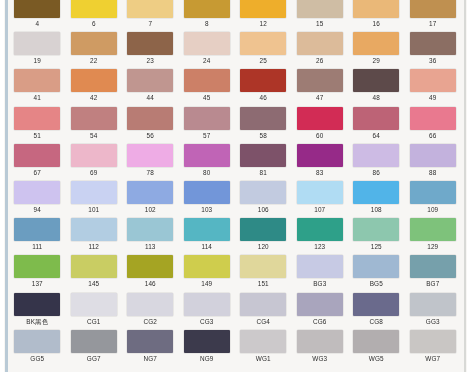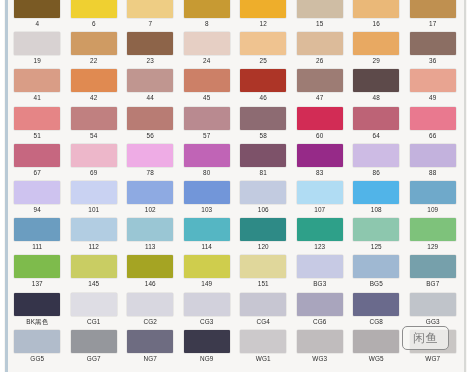--- a/index.html
+++ b/index.html
@@ -455,17 +455,14 @@
           <div class="swatch-label">WG5</div>
         </div>
         <div class="swatch-cell">
           <div class="swatch-chip" style="background: rgb(201, 198, 196);"></div>
           <div class="swatch-label">WG7</div>
         </div>
       </div>
     </div>
 
 
-  <div id="watermark-logo">
-    <span>闲鱼</span>
-  </div>
 
 </div>
 
 </body></html>

